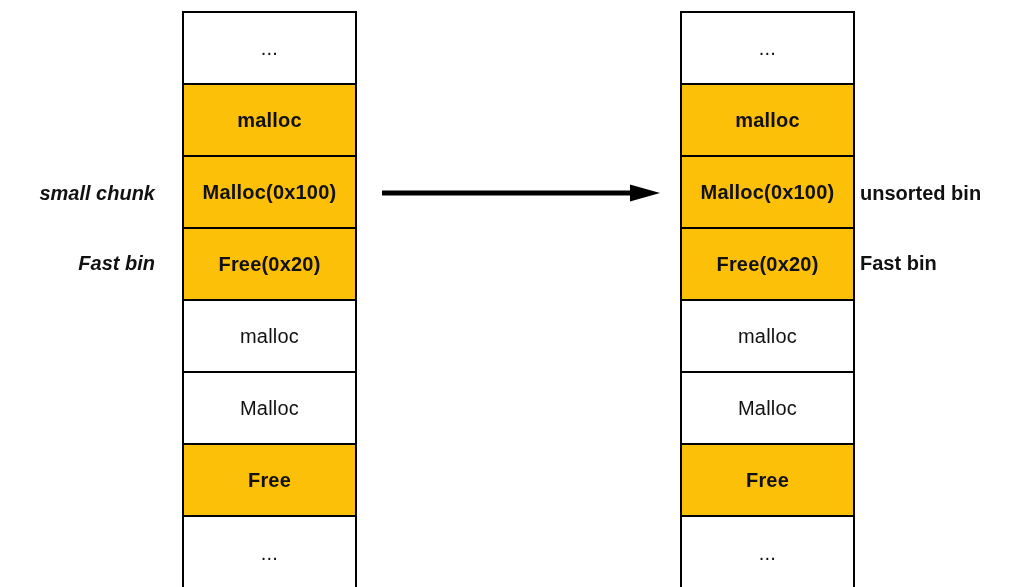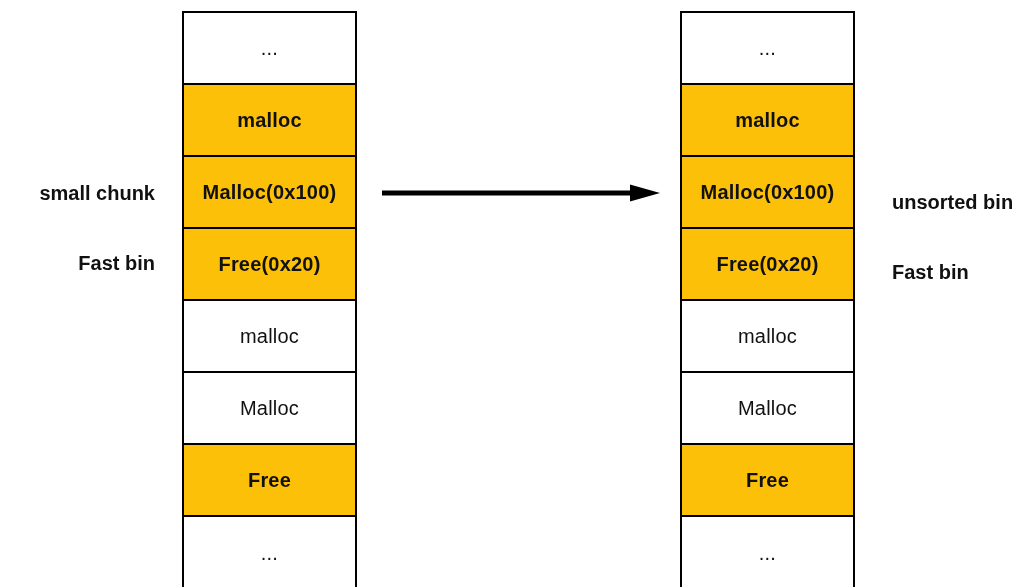--- a/index.html
+++ b/index.html
@@ -44,22 +44,22 @@
     background:var(--hl);
     font-weight:700;
   }
   .side-label{
     position:absolute;
     font-size:20px;
     font-weight:700;
     line-height:22px;
     white-space:nowrap;
   }
-  .lbl-left{left:0;width:155px;text-align:right;}
-  .lbl-right{left:892px;text-align:right;margin-top:9px;}
+  .lbl-left{left:0;width:155px;text-align:right;font-style:italic;}
+  .lbl-right{left:860px;text-align:right;}
   .arrow-wrap{
     position:absolute;
     left:382px;top:183px;
     width:280px;height:20px;
   }
 </style>
 </head>
 <body>
 
 <div class="canvas">

